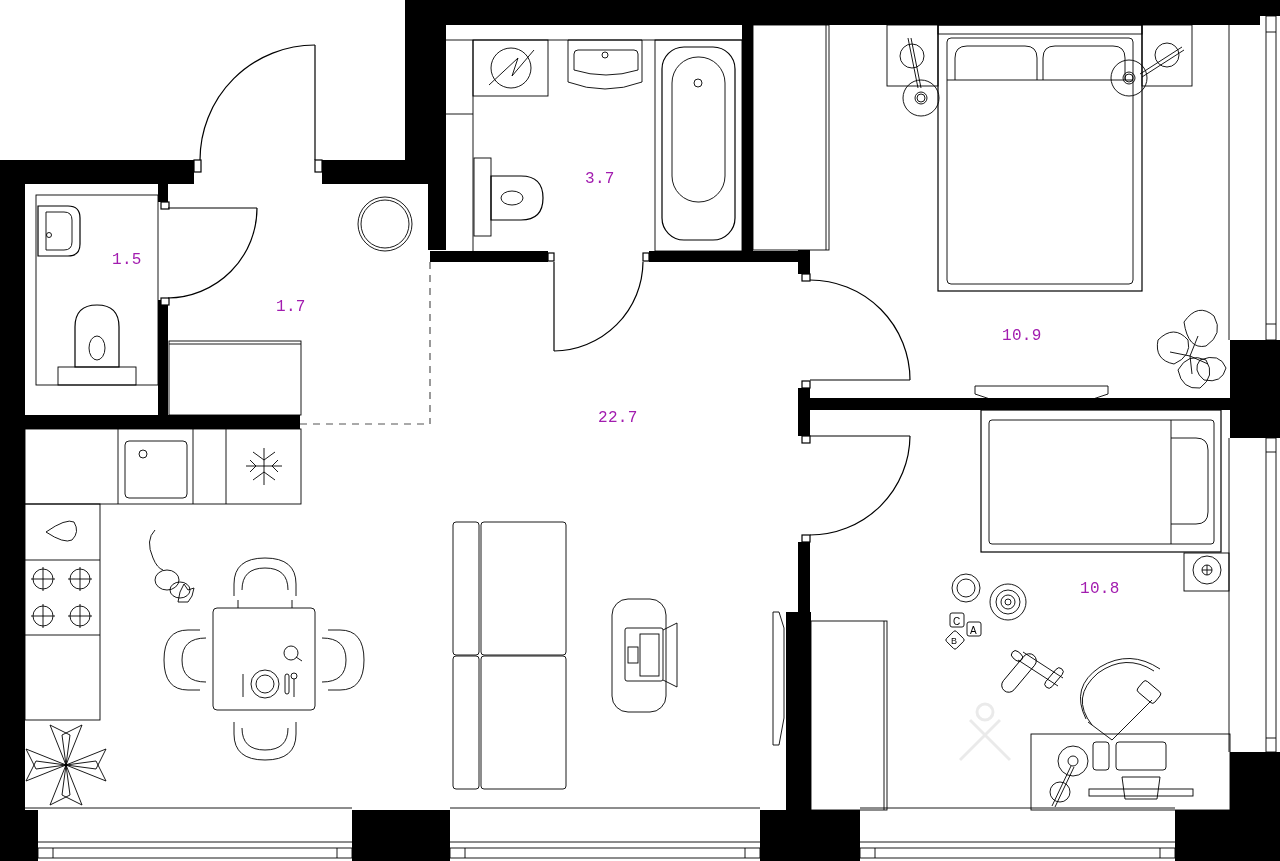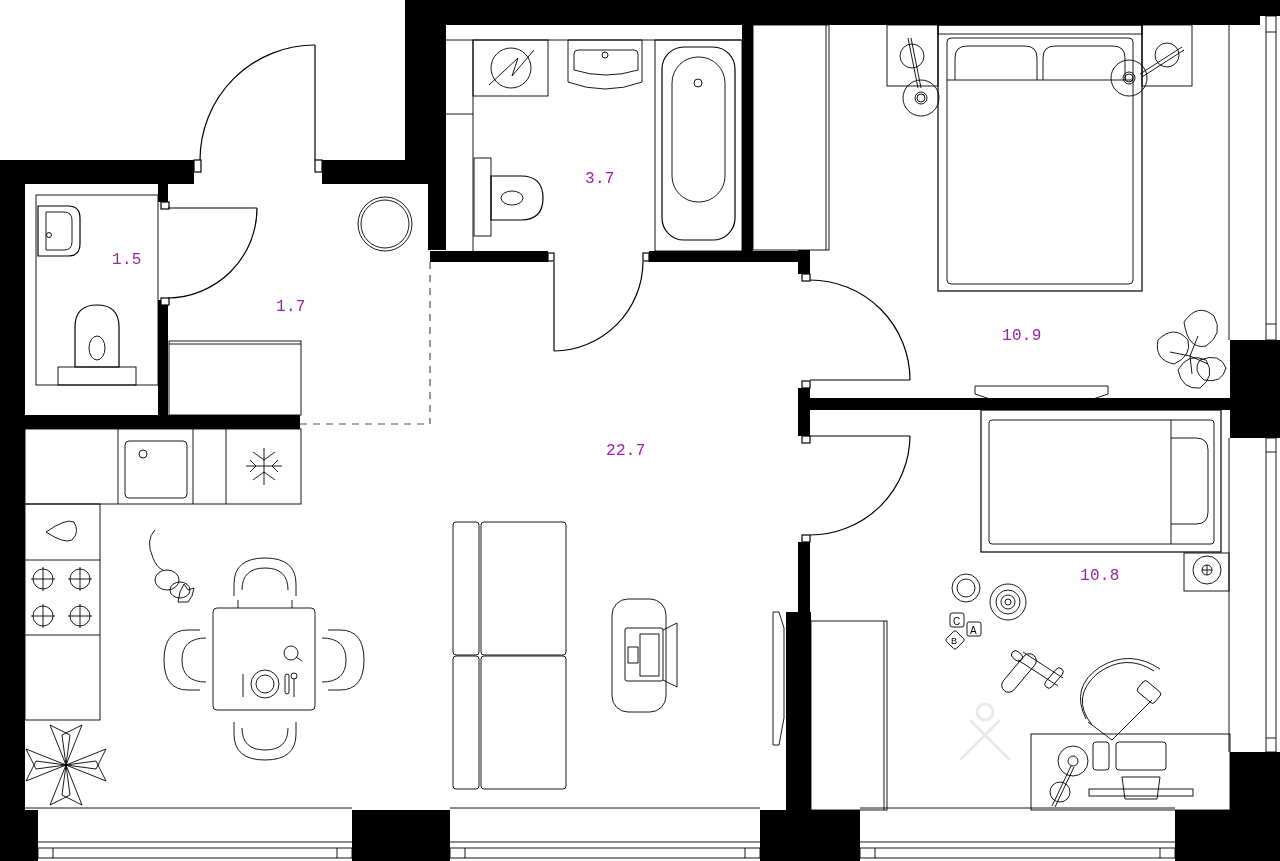--- a/index.html
+++ b/index.html
@@ -407,16 +407,16 @@
 
   <g opacity="0.08">
     <circle cx="985" cy="712" r="8" fill="none" stroke="#000" stroke-width="3"></circle>
     <path d="M960 760 L1000 720 M970 720 L1010 760" stroke="#000" stroke-width="3"></path>
   </g>
 </svg>
 
 <div class="area-label" style="left:94px; top:251px;margin-left:18px;">1.5</div>
 <div class="area-label" style="left:276px; top:298px;">1.7</div>
 <div class="area-label" style="left:585px; top:170px;">3.7</div>
-<div class="area-label" style="left:598px; top:442px;margin-left:8px;">22.7</div>
+<div class="area-label" style="left:598px; top:409px;">22.7</div>
 <div class="area-label" style="left:1002px; top:327px;">10.9</div>
-<div class="area-label" style="left:1080px; top:567px;">10.8</div>
+<div class="area-label" style="left:1080px; top:580px;">10.8</div>
 </div>
 
 </body></html>

